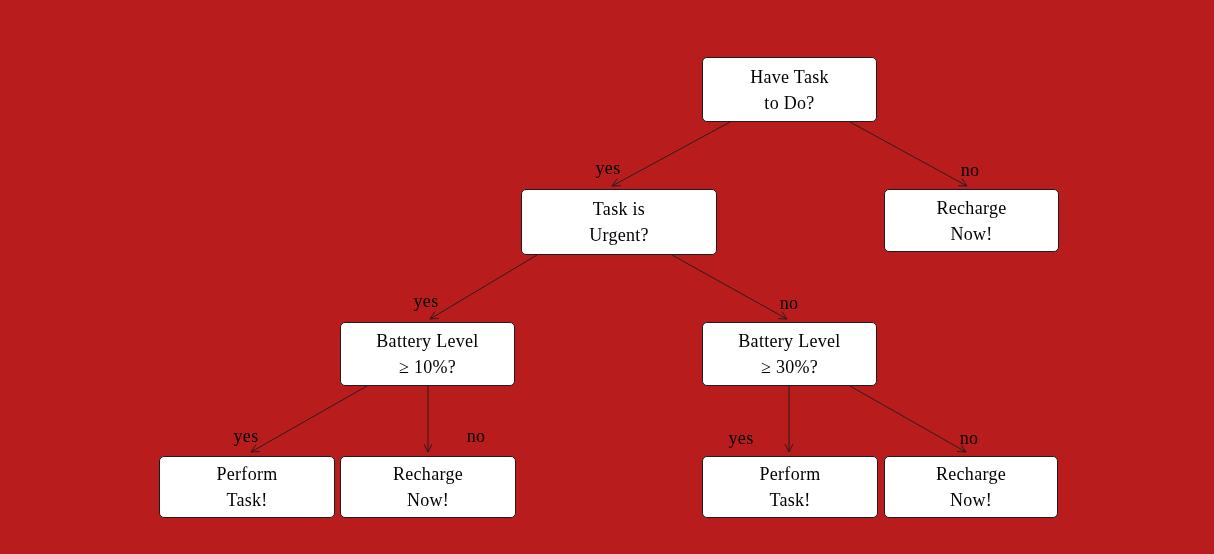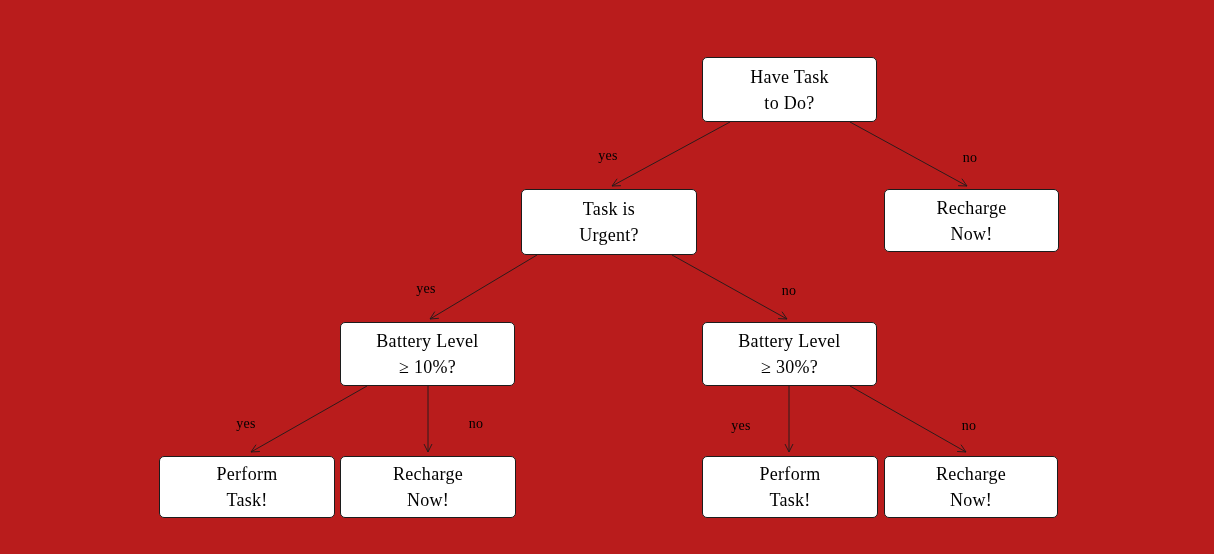--- a/index.html
+++ b/index.html
@@ -37,23 +37,24 @@
     display: block;
     white-space: pre-line;
     text-align: center;
     font-size: 18px;
     line-height: 26px;
     letter-spacing: 0.3px;
   }
   .edge-label {
     position: absolute;
     transform: translate(-50%, -50%);
-    font-size: 14px;
+    font-size: 18px;
     line-height: 18px;
     letter-spacing: 0.3px;
+    margin-top: 12px;
   }
 </style>
 </head>
 <body>
 
 <div class="canvas">
 
   <svg class="edges-svg" viewBox="0 0 1214 554" xmlns="http://www.w3.org/2000/svg">
       <g>
         <line x1="730" y1="122" x2="612" y2="186" stroke="#1c1c1c" stroke-width="0.9"></line>
@@ -87,21 +88,21 @@
         <line x1="850" y1="386" x2="966" y2="452" stroke="#1c1c1c" stroke-width="0.9"></line>
         <path d="M957.5 451.5 L966 452 L961.2 445.0" fill="none" stroke="#1c1c1c" stroke-width="0.9" stroke-linecap="round" stroke-linejoin="round"></path>
       </g>
     </svg>
 
   <div class="node" style="left:702px;top:57px;width:175px;height:65px;">
     <span class="node-label">Have Task
 to Do?</span>
   </div>
 
-  <div class="node" style="left:521px;top:189px;width:176px;height:66px;">
+  <div class="node" style="left:521px;top:189px;width:196px;height:66px;">
     <span class="node-label">Task is
 Urgent?</span>
   </div>
 
   <div class="node" style="left:884px;top:189px;width:175px;height:63px;">
     <span class="node-label">Recharge
 Now!</span>
   </div>
 
   <div class="node" style="left:340px;top:322px;width:175px;height:64px;">

